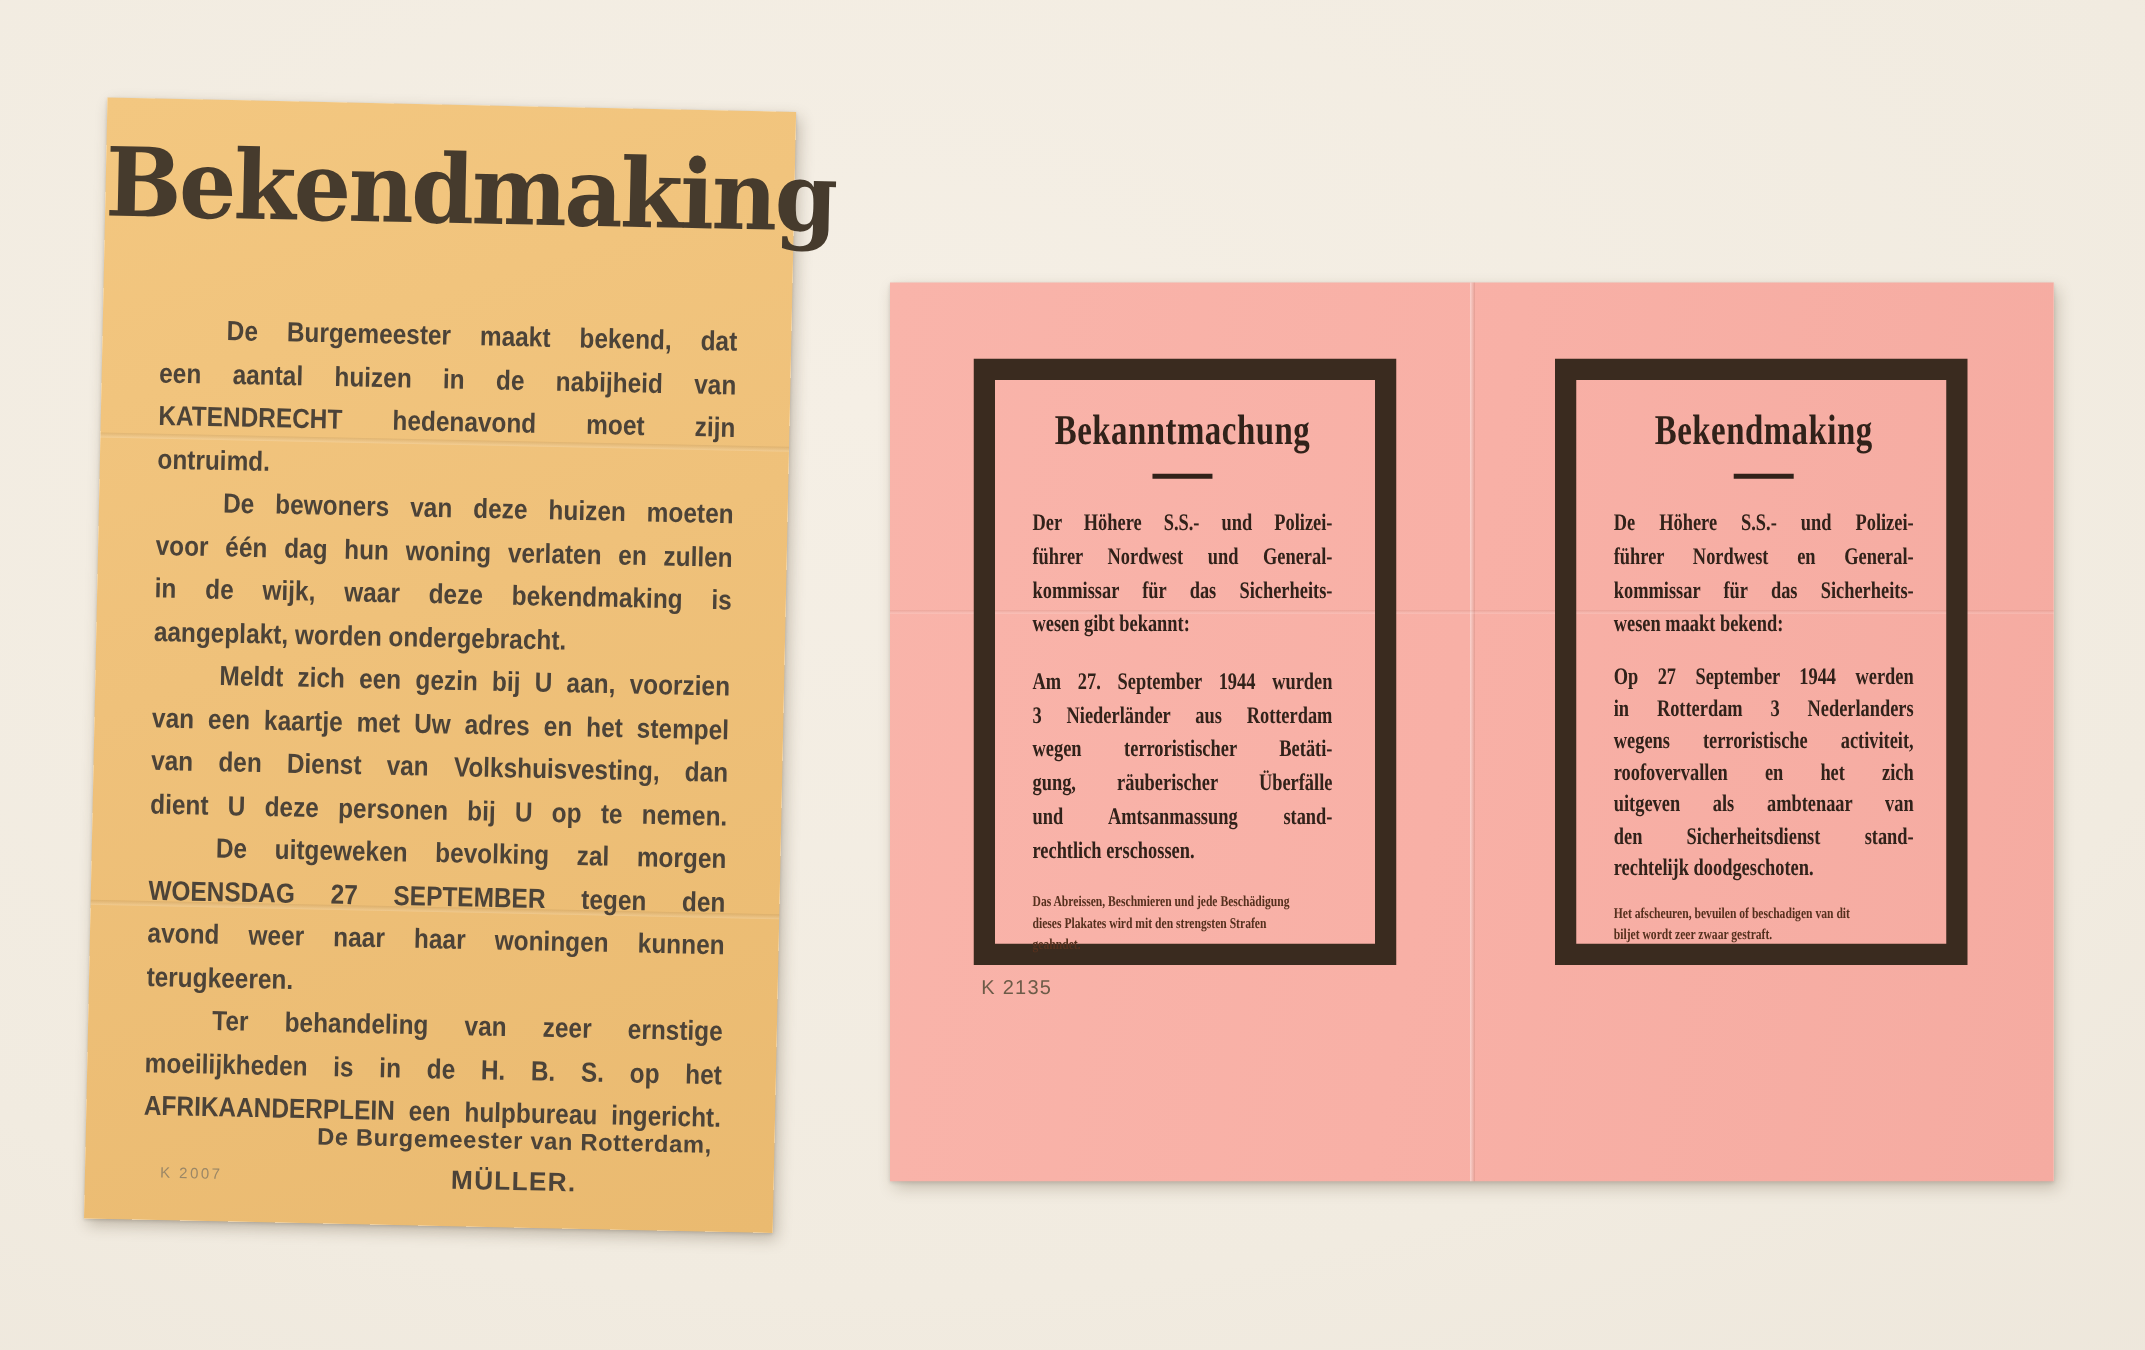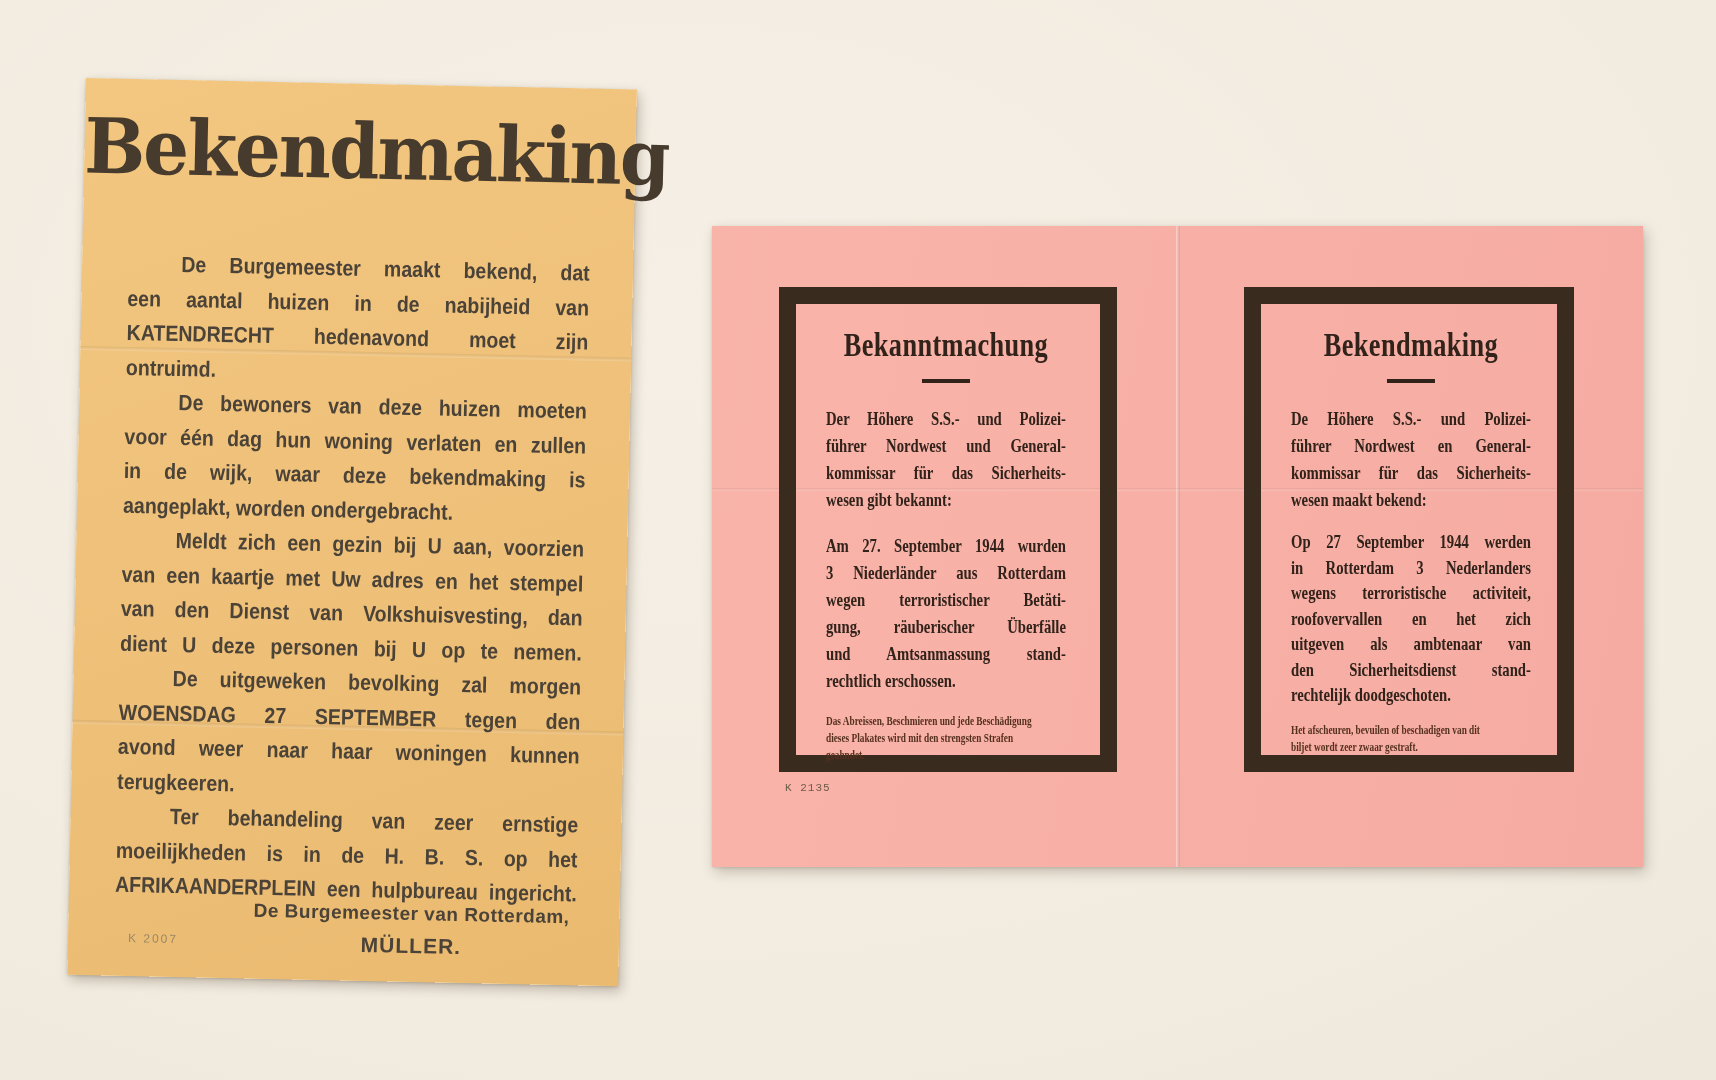--- a/index.html
+++ b/index.html
@@ -22,42 +22,42 @@
   .ln{text-align:justify;text-align-last:justify;}
   .ln.end{text-align-last:left;}
   .ln.ind{padding-left:60px;}
   .o-sign{position:absolute;right:50px;top:818px;text-align:center;
     font-weight:bold;color:#4c4338;}
   .o-sign .s1{font-size:19px;letter-spacing:.5px;}
   .o-sign .s2{font-size:21px;margin-top:9px;letter-spacing:1px;}
   .print-mark{position:absolute;font-size:12px;letter-spacing:2px;color:#9b8766;}
   .o-mark{left:60px;top:852px;}
   
-  .pink-sheet{position:absolute;left:712px;top:226px;width:931px;height:641px;
+  .pink-sheet{position:absolute;left:712px;top:226px;width:931px;height:719px;
     background:linear-gradient(100deg,#f9b4aa 0%,#f8b0a6 48%,#f5aba1 100%);
     box-shadow:3px 5px 12px rgba(70,50,25,.25), 0 1px 3px rgba(0,0,0,.12);}
   .fold{position:absolute;left:464px;top:0;width:4px;height:100%;pointer-events:none;
     background:linear-gradient(90deg,rgba(255,255,255,.45),rgba(130,60,45,.16));}
   .p-crease{position:absolute;left:0;top:262px;width:100%;height:3px;pointer-events:none;
     background:linear-gradient(rgba(150,75,60,.12),rgba(255,255,255,.2));}
   .frame{position:absolute;top:61px;height:485px;box-sizing:border-box;
     border:17px solid #3a2b1f;}
   .frame.left{left:67px;width:338px;}
   .frame.right{left:532px;width:330px;}
   .panel-text{position:absolute;left:30px;top:0;width:310px;
     transform:scaleX(0.774);transform-origin:left top;
     font-family:"Liberation Serif", serif;font-weight:bold;color:#31221a;}
   .p-title{margin-top:22px;text-align:center;font-size:34px;letter-spacing:.5px;}
   .p-rule{width:62px;height:4px;background:#31221a;margin:15px auto 0 auto;}
   .p-intro{margin-top:22px;font-size:19px;line-height:27px;}
   .p-body{margin-top:19px;font-size:19px;line-height:27px;}
   .p-body.tight{line-height:25.5px;margin-top:16px;}
   .p-fine{margin-top:19px;font-size:12px;line-height:17px;color:#55301e;}
   .p-fine .fl{white-space:nowrap;text-align:left;}
-  .p-mark{left:73px;top:556px;font-size:11px;letter-spacing:1px;color:#6d5b48;font-family:Liberation Mono, monospace;}
+  .p-mark{left:73px;top:556px;font-size:16px;letter-spacing:1px;color:#6d5b48;}
 </style>
 </head>
 <body>
 
 <div class="stage">
 
   <div class="orange-sheet">
     <div class="crease" style="top:268px"></div>
     <div class="crease" style="top:642px"></div>
 

